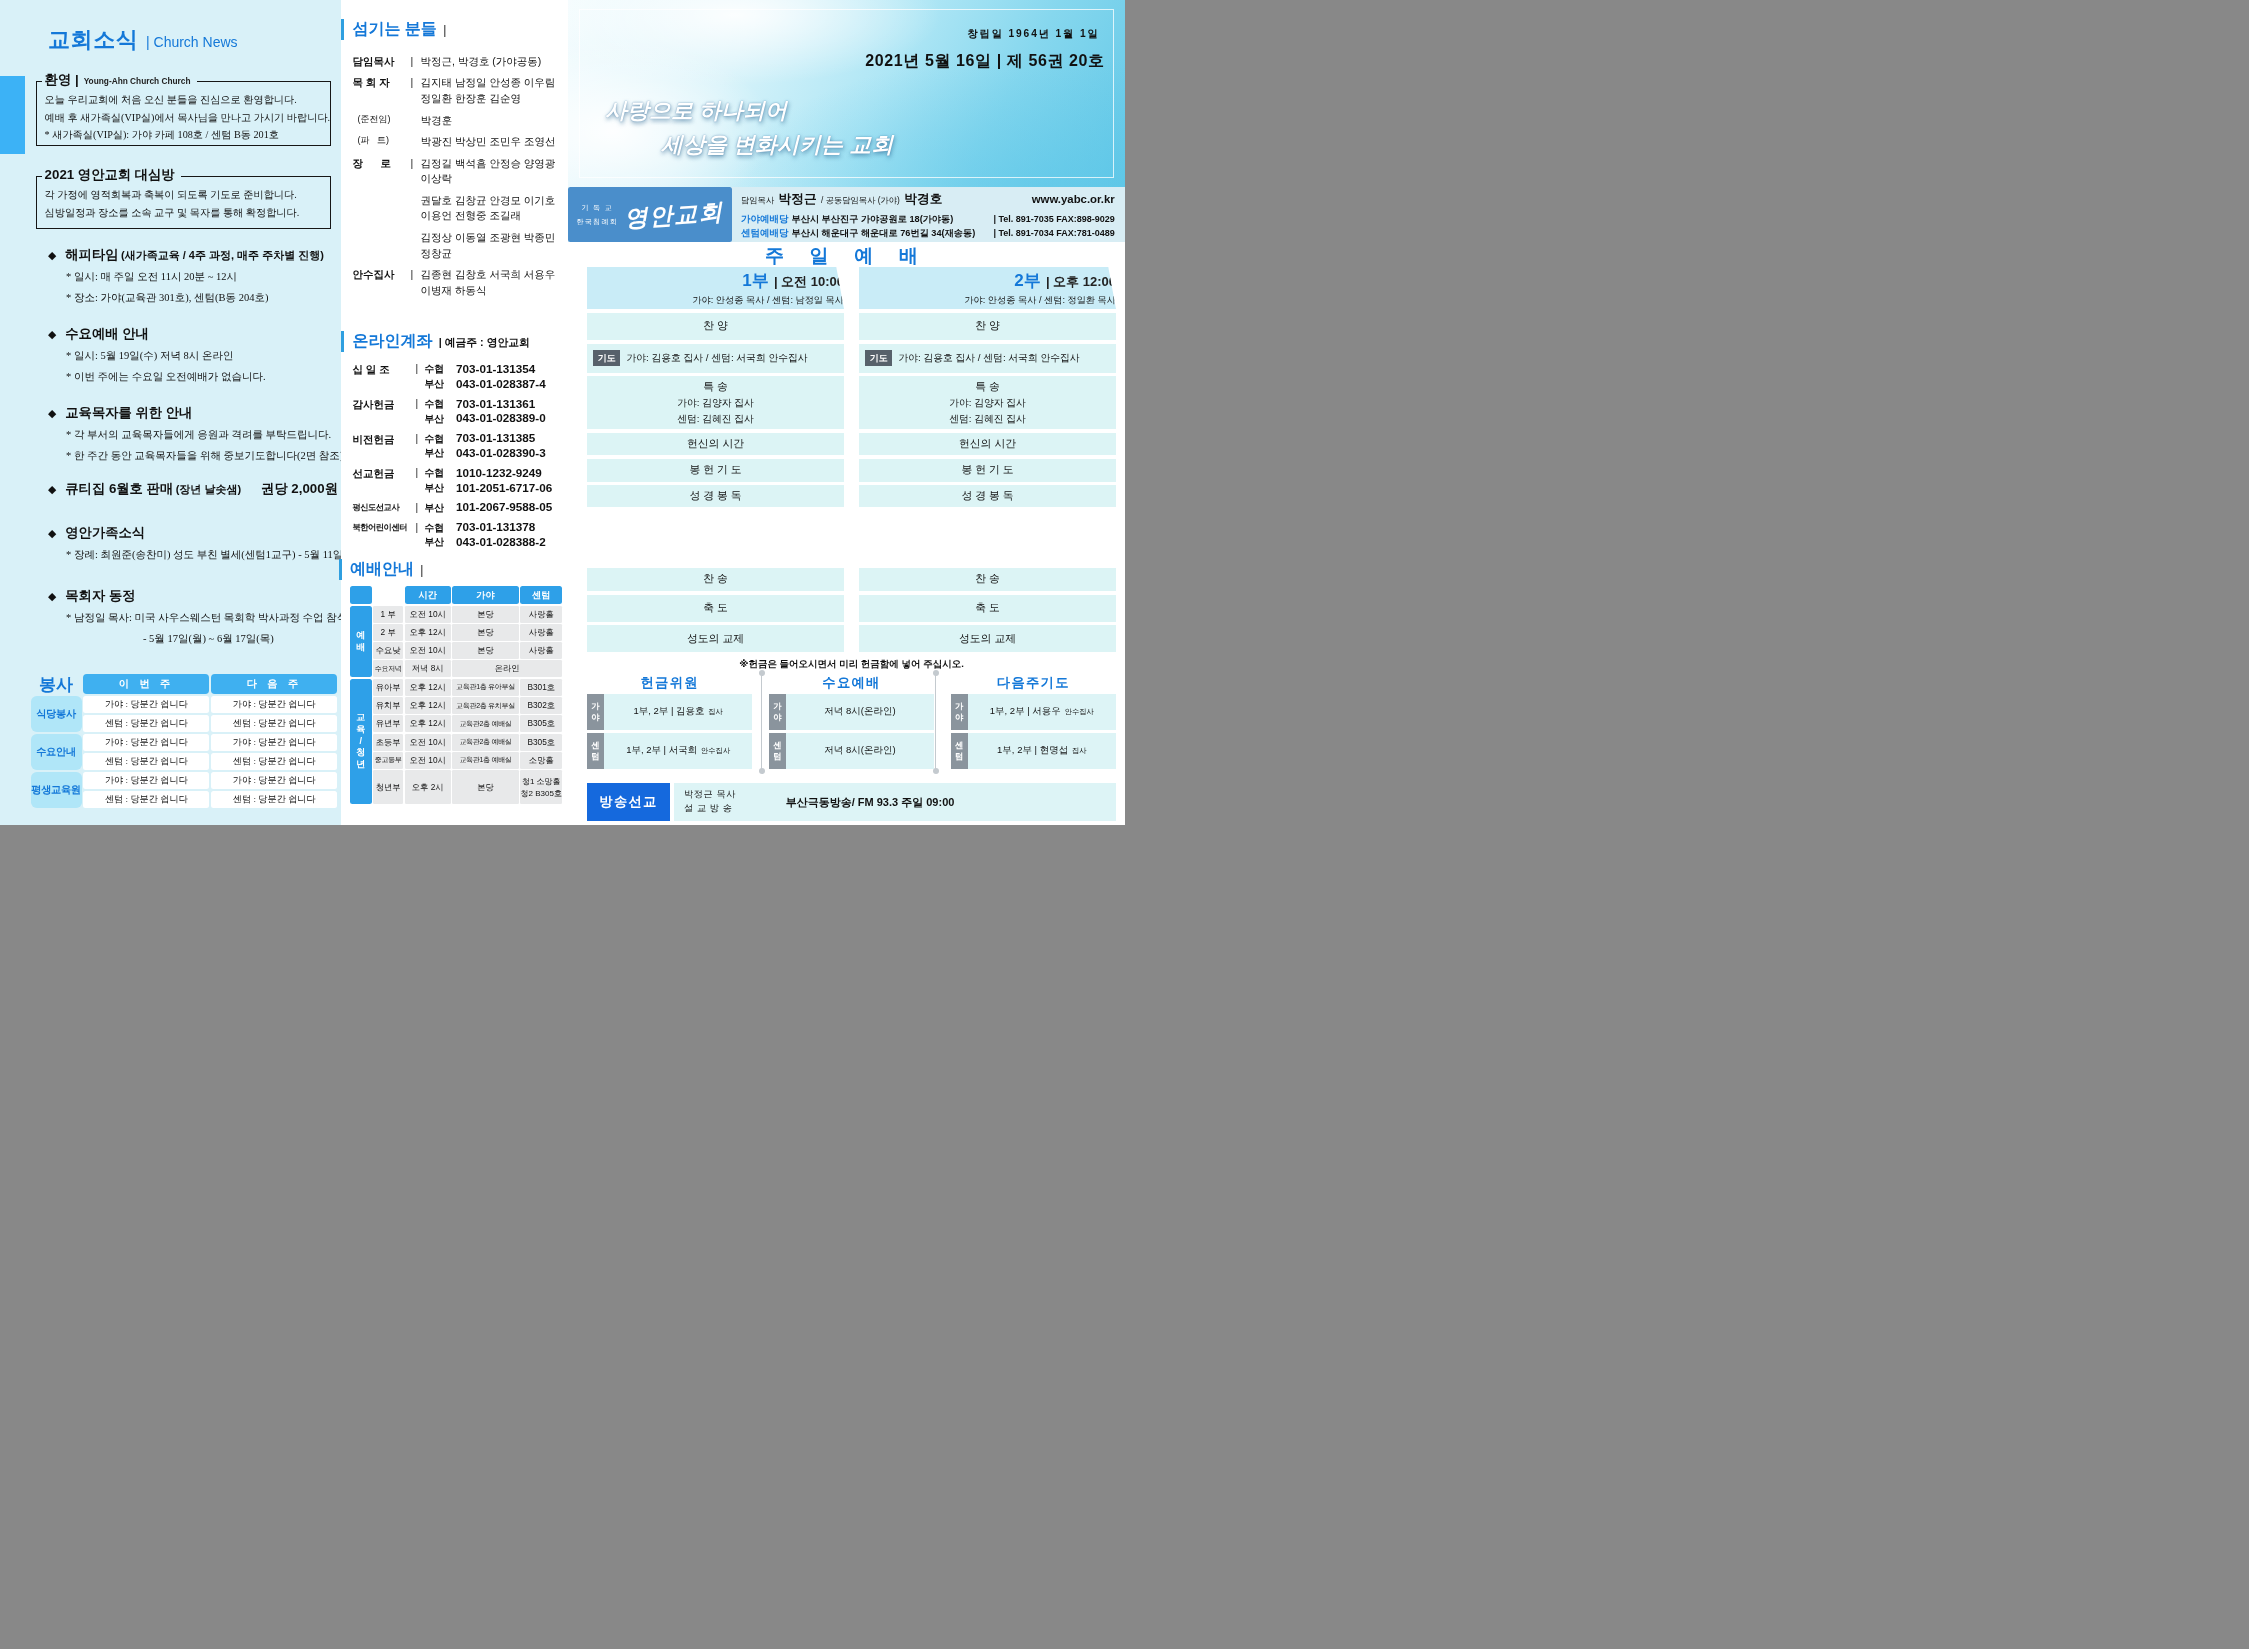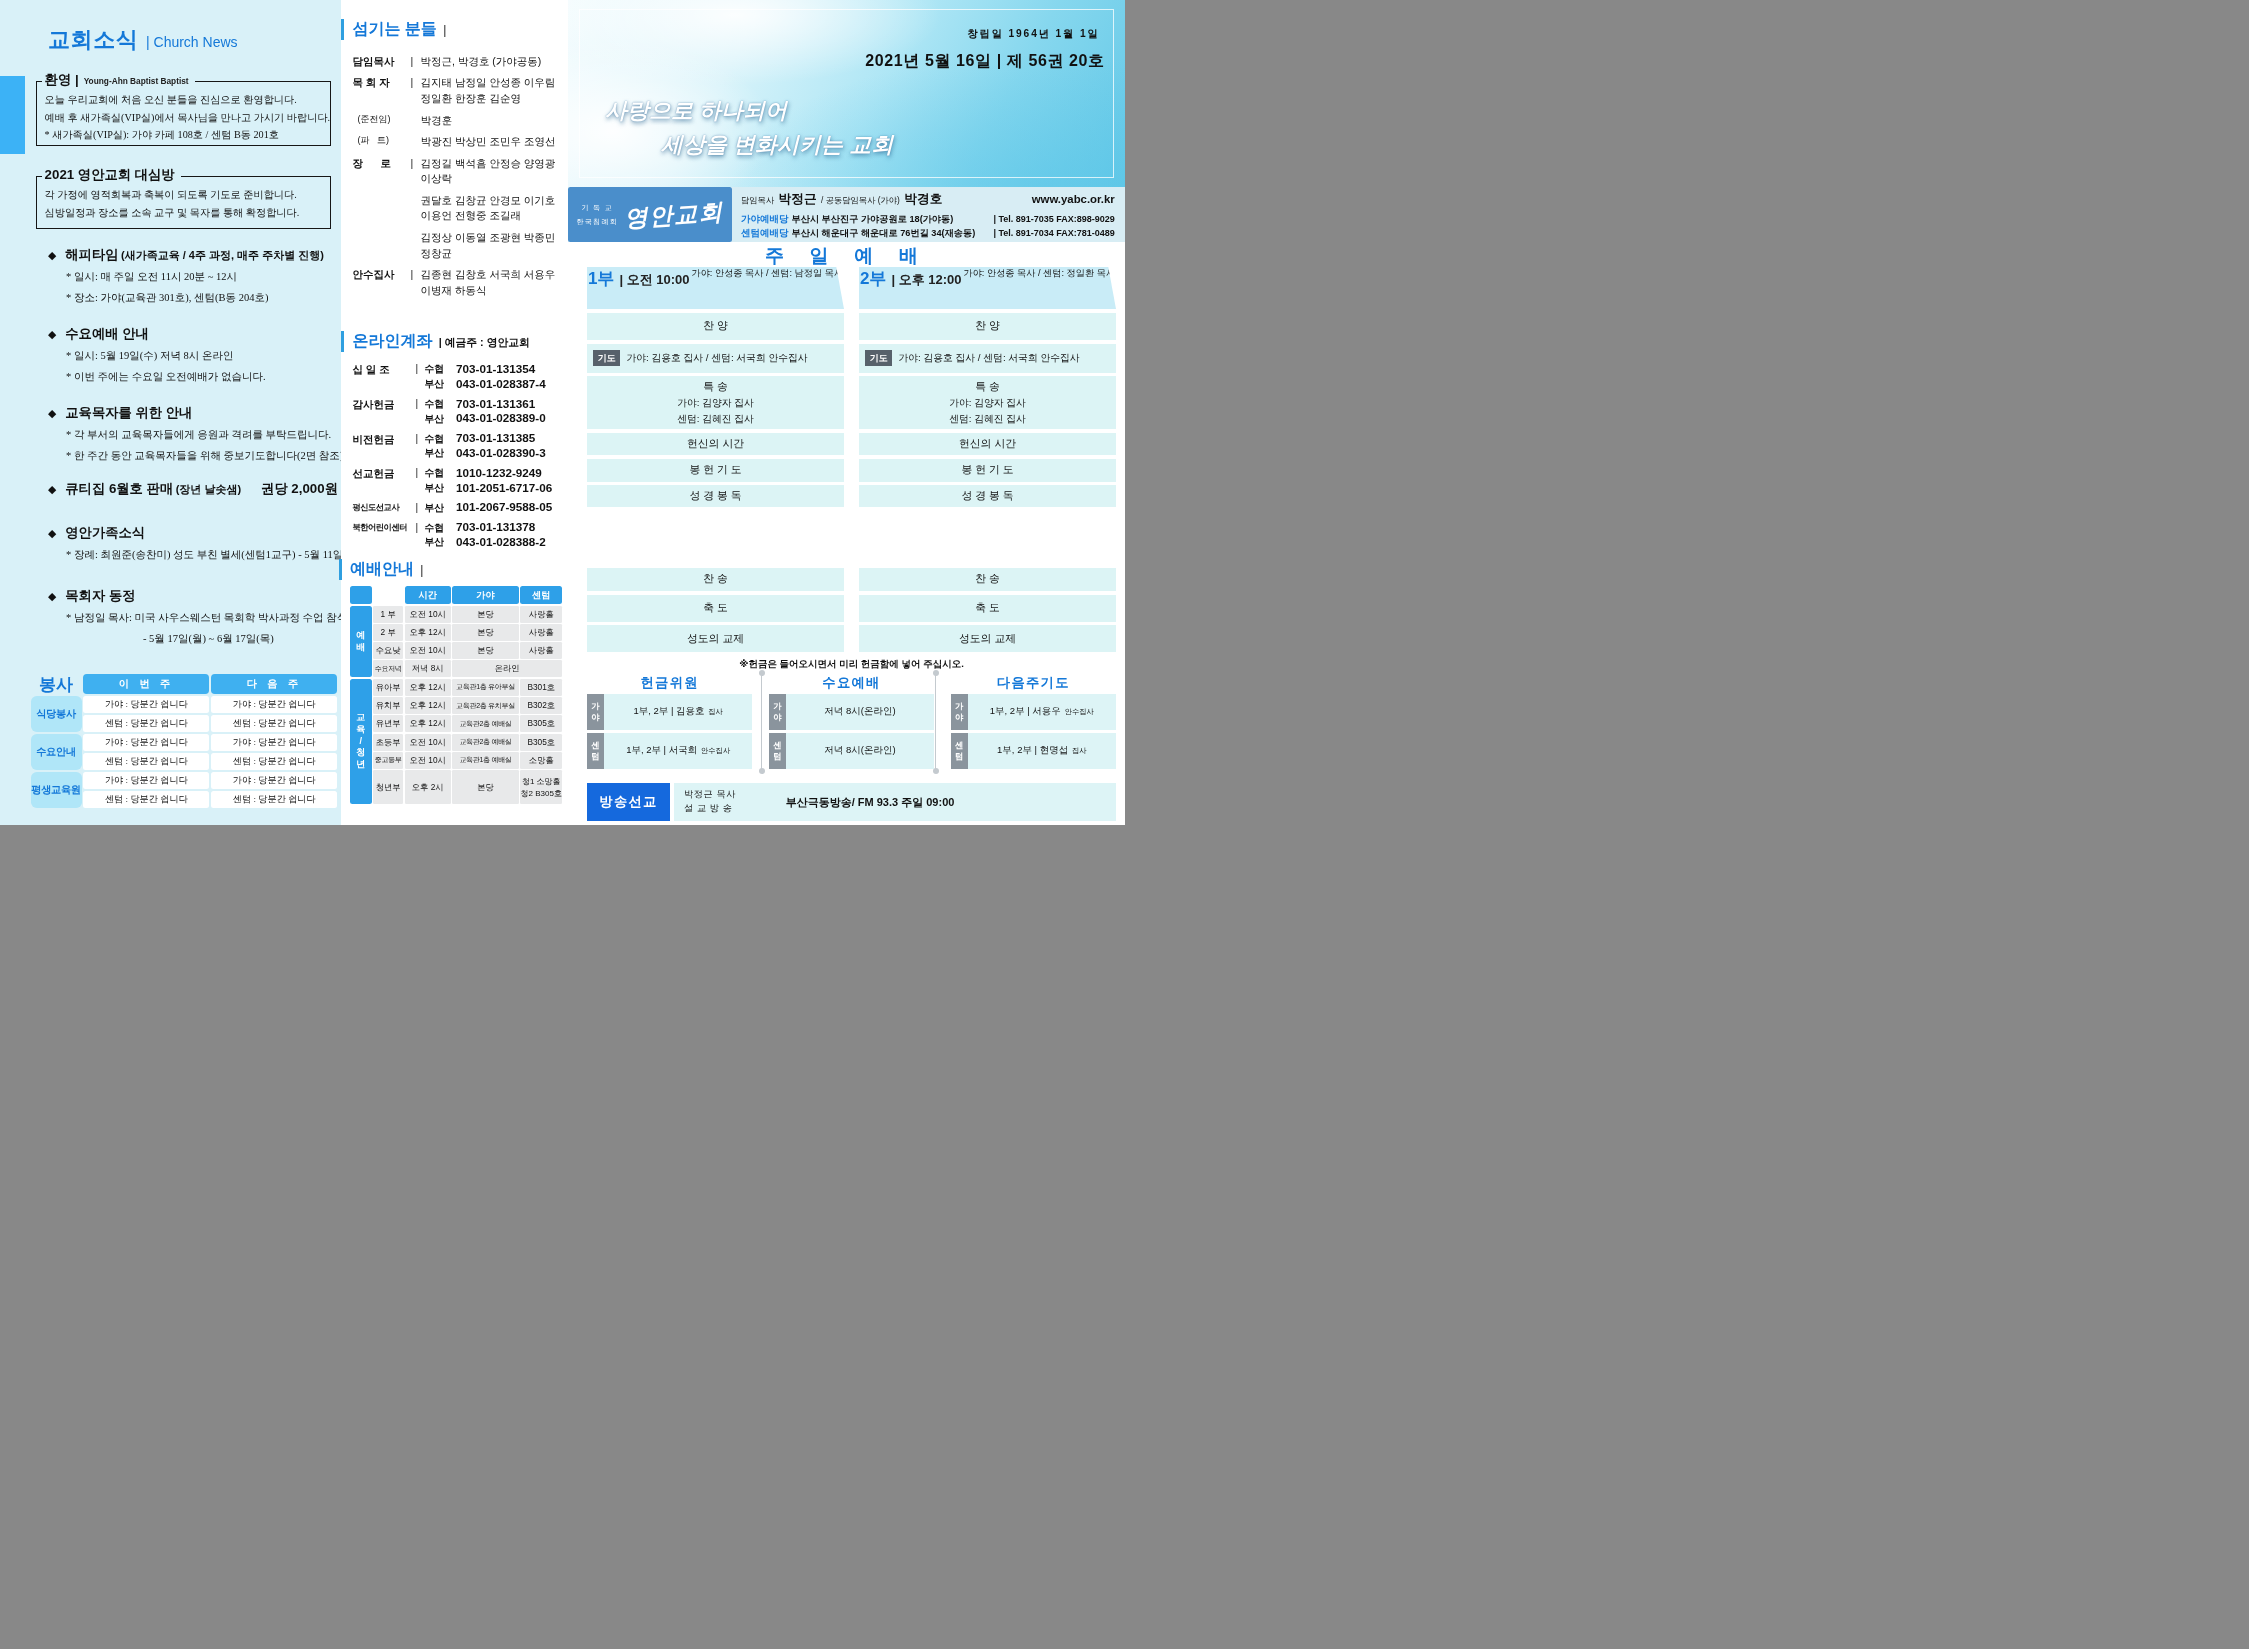--- a/index.html
+++ b/index.html
@@ -98,21 +98,21 @@
   .pastor-line .site{margin-left:auto;font-size:11.4px;font-weight:bold;}
   .campus-line{display:flex;align-items:baseline;gap:3px;white-space:nowrap;line-height:1.4;}
   .campus-name{color:#1478d8;font-weight:bold;font-size:9.5px;}
   .campus-addr{font-size:9.2px;font-weight:bold;}
   .campus-tel{margin-left:auto;font-size:9px;font-weight:bold;}
   .sunday-title{position:absolute;top:243px;left:0;width:100%;text-align:center;color:#1478d8;
                 font-size:19px;font-weight:bold;letter-spacing:10.2px;}
   .svc-col{position:absolute;top:267px;width:257px;}
   .svc-col.c0{left:19px;} .svc-col.c1{left:291px;}
   .svc-head{height:42px;background:#c9ecf7;clip-path:polygon(0 0,97% 0,100% 100%,0 100%);
-            display:flex;align-items:flex-start;justify-content:center;gap:1.9px;}
+            display:flex;flex-direction:column;align-items:flex-end;justify-content:center;gap:1.9px;}
   .svc-part{display:flex;align-items:baseline;gap:5.1px;}
   .svc-part .part{font-size:17px;font-weight:bold;color:#1478d8;}
   .svc-part .time{font-size:13px;font-weight:bold;color:#222;}
   .svc-leaders{font-size:9.2px;}
   .srow{background:#dcf4f5;margin-top:3.8px;display:flex;align-items:center;justify-content:center;font-size:10.8px;}
   .h42{height:27px;} .h46{height:29px;} .h84{height:53px;} .h34{height:21.6px;} .h36{height:23px;}
   .rb0{height:23px;} .rb1{height:27px;} .rb2{height:27px;}
   .badge-row{justify-content:flex-start;padding-left:6.3px;gap:6.3px;font-size:9.8px;}
   .badge{background:#57616b;color:#fff;font-weight:bold;font-size:9px;padding:1.9px 4.4px;flex-shrink:0;}
   .multi{flex-direction:column;gap:3.2px;}
@@ -151,21 +151,21 @@
   <div class="col-left">
     <div class="blue-rect"></div>
     <div class="ltitle-row">
       <h1>교회소식</h1>
       <span class="en">| Church News</span>
     </div>
 
     <div class="fieldset fbox-welcome">
       <div class="ftitle">
         <span>환영 |</span>
-        <span class="sub">Young-Ahn Baptist Baptist</span>
+        <span class="sub">Young-Ahn Church Church</span>
       </div>
       <div class="flines" id="welcome-lines">
           <div class="fline serif">오늘 우리교회에 처음 오신 분들을 진심으로 환영합니다.</div>
           <div class="fline serif">예배 후 새가족실(VIP실)에서 목사님을 만나고 가시기 바랍니다.</div>
           <div class="fline serif">* 새가족실(VIP실): 가야 카페 108호 / 센텀 B동 201호</div>
         </div>
     </div>
 
     <div class="fieldset fbox-visit">
       <div class="ftitle">

